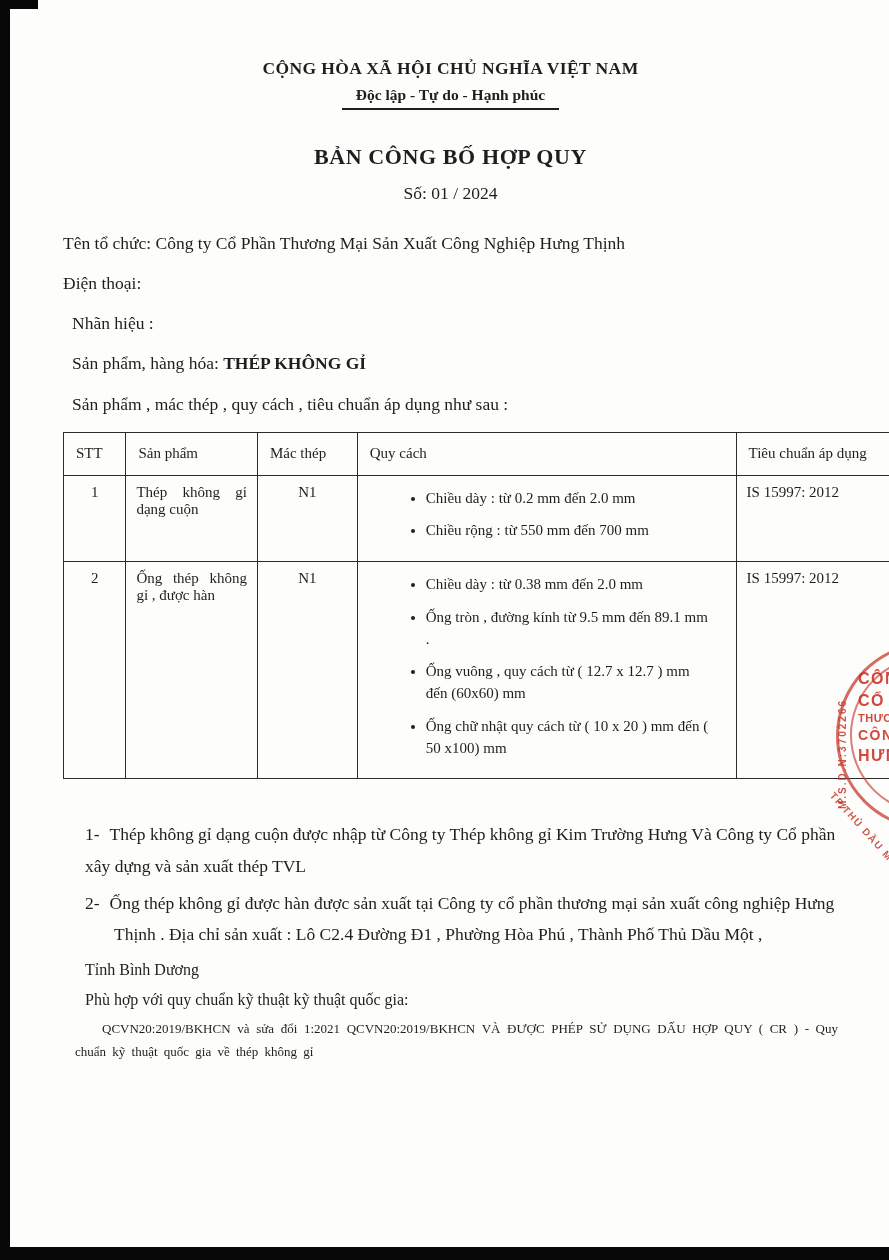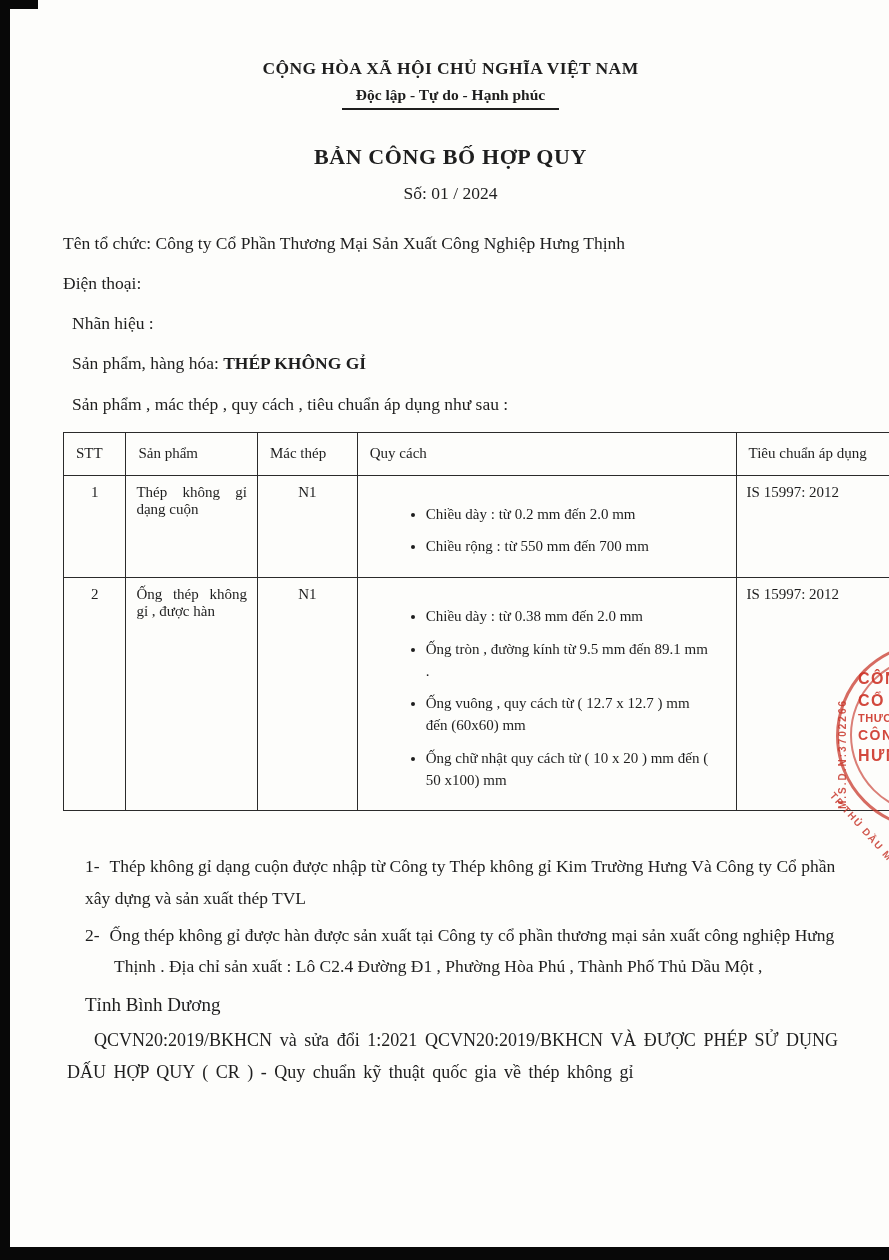--- a/index.html
+++ b/index.html
@@ -93,21 +93,21 @@
   col.c-mt  { width: 88px; }
   col.c-qc  { width: 334px; }
   col.c-tc  { width: 182px; }
   th.h-stt { text-align: center; padding: 8px 4px; }
   td.cell-stt { text-align: center; padding-top: 10px; }
   td.cell-sp { text-align: justify; padding-top: 10px; padding-left: 14px; padding-right: 14px; }
   td.cell-mt { text-align: center; padding-top: 10px; }
   td.cell-tc { padding-top: 10px; margin-top: 11px; }
   td.cell-qc { padding-top: 6px; padding-bottom: 14px; }
   td.cell-qc ul {
-    margin: 20px 0 0 0;
+    margin: 4px 0 0 0;
     padding-left: 58px;
     list-style: disc;
   }
   td.cell-qc li {
     margin: 0 0 11px 0;
     line-height: 1.45;
     padding-right: 14px;
   }
   .notes {
     margin-top: 40px;
@@ -117,26 +117,26 @@
   .note {
     margin: 0 0 6px 22px;
   }
   .note .note-marker { padding-right: 10px; }
   .note.hanging {
     padding-left: 29px;
     text-indent: -29px;
   }
   .province-line, .conformity-line {
     margin: 2px 0 0 22px;
-    font-size: 19px;
+    font-size: 16px;
     line-height: 1.78;
   }
   .regulation {
-    margin: 2px 0 0 4px;
-    font-size: 18px;
+    margin: 2px 0 0 12px;
+    font-size: 13px;
     line-height: 1.78;
     text-align: justify;
     text-indent: 27px;
     word-spacing: 3px;
   }
 
   
   .stamp {
     position: absolute;
     left: 836px;
@@ -277,20 +277,21 @@
         </tr>
       </tbody>
     </table>
 
     <div class="notes">
       <p class="note"><span class="note-marker">1-</span><span>Thép không gỉ dạng cuộn được nhập từ Công ty Thép không gỉ Kim Trường Hưng Và Công ty Cổ phần xây dựng và sản xuất thép TVL</span></p>
       <p class="note hanging"><span class="note-marker">2-</span><span>Ống thép không gỉ được hàn được sản xuất tại Công ty cổ phần thương mại sản xuất công nghiệp Hưng Thịnh . Địa chỉ sản xuất : Lô C2.4 Đường Đ1 , Phường Hòa Phú , Thành Phố Thủ Dầu Một ,</span></p>
     </div>
 
     <p class="province-line">Tỉnh Bình Dương</p>
+    <p class="conformity-line">Phù hợp với quy chuẩn kỹ thuật kỹ thuật quốc gia:</p>
     <p class="regulation">QCVN20:2019/BKHCN và sửa đổi 1:2021 QCVN20:2019/BKHCN VÀ ĐƯỢC PHÉP SỬ DỤNG DẤU HỢP QUY ( CR ) -  Quy chuẩn kỹ thuật quốc gia về thép không gỉ</p>
 
   </div>
 
   <div class="stamp">
     <div class="stamp-ring-outer"></div>
     <div class="stamp-ring-inner"></div>
     <div class="stamp-msdn">M.S.D.N:3702266</div>
     <div class="stamp-lines">
       <div class="stamp-line-0">CÔNG</div>

